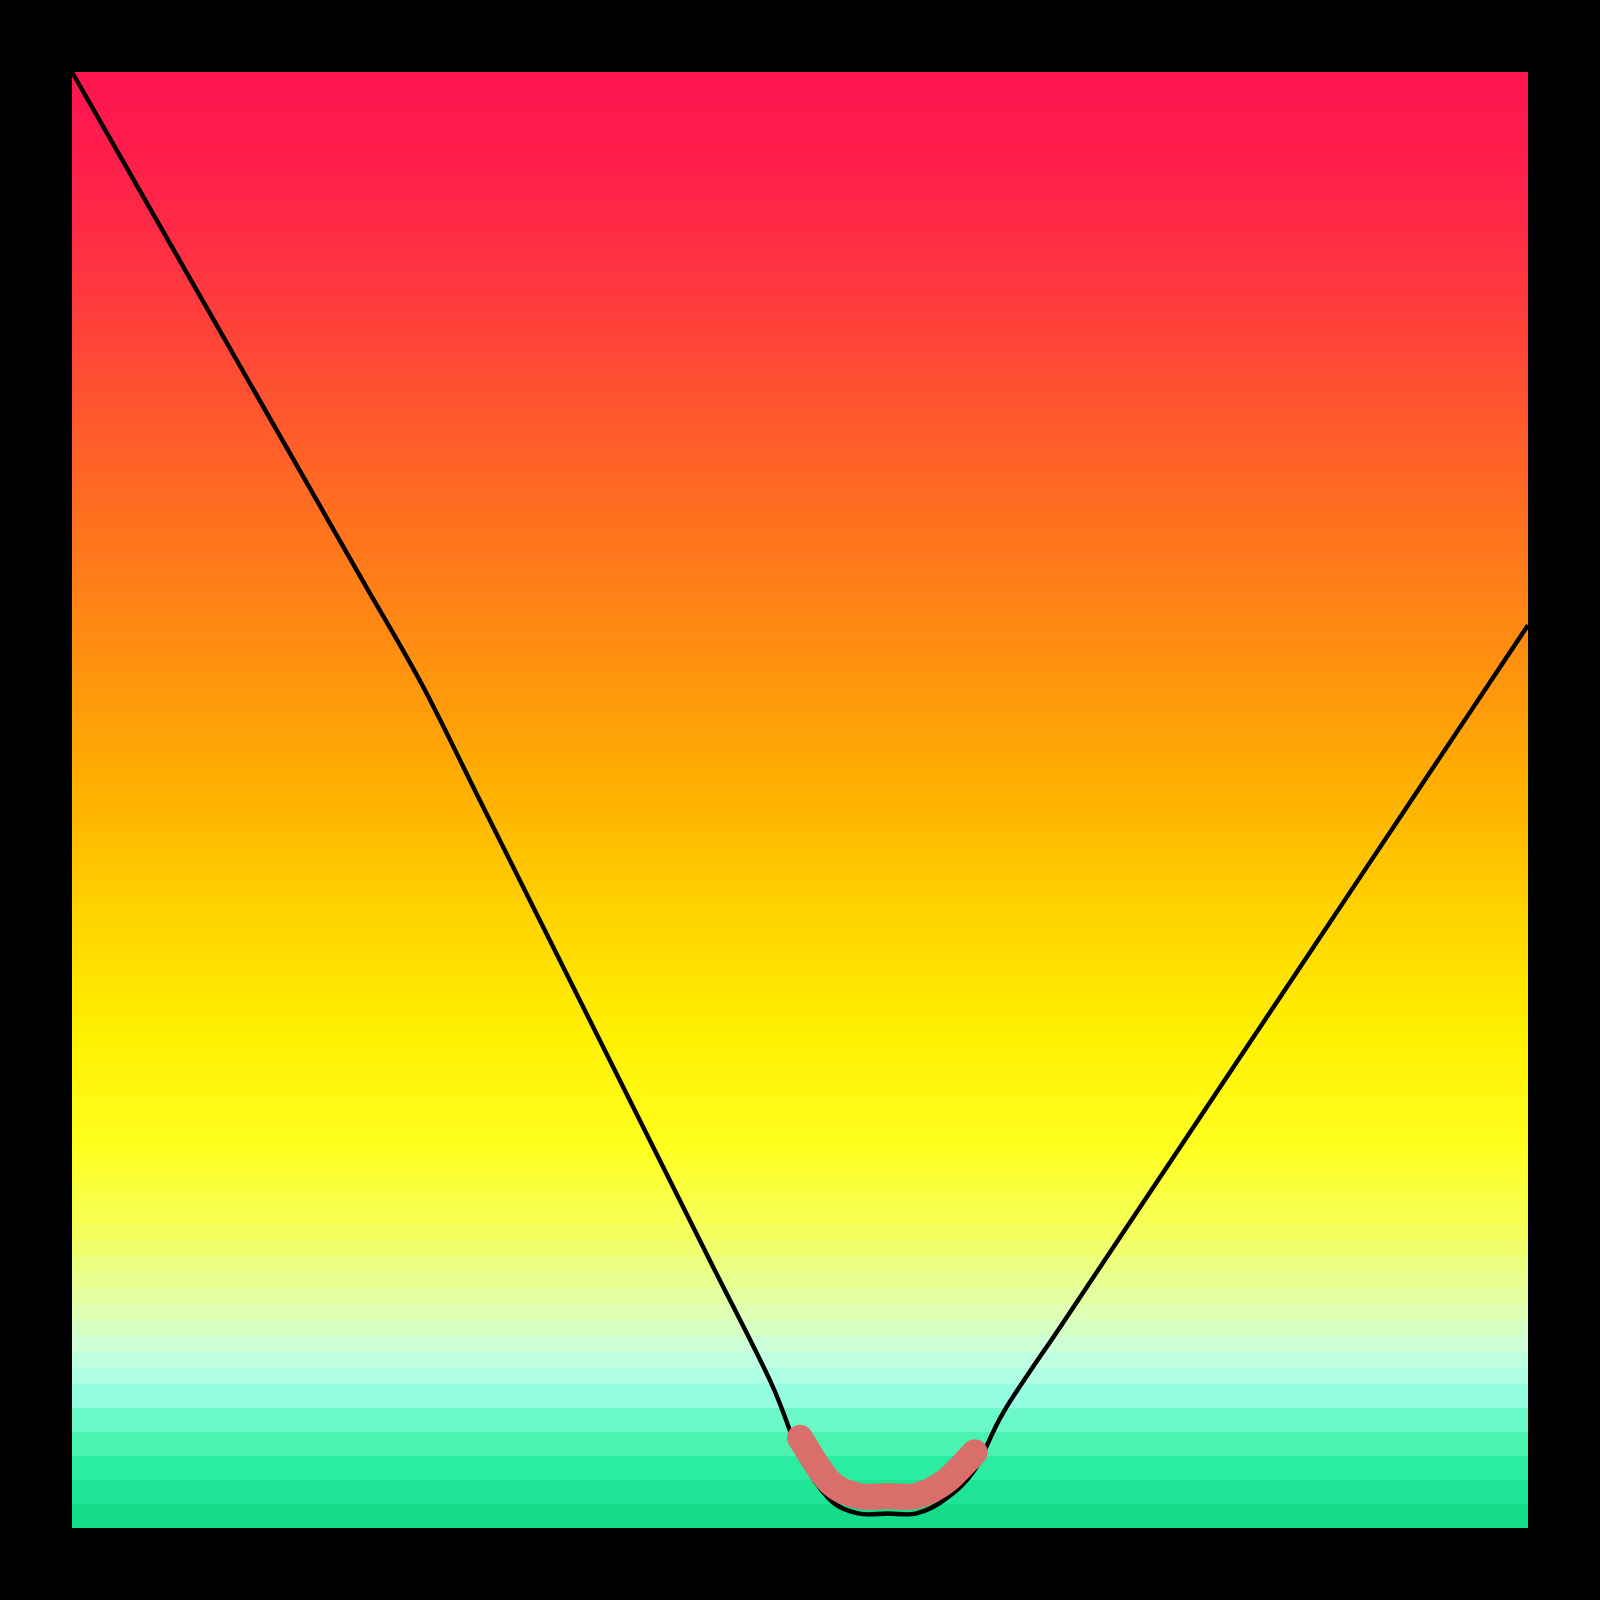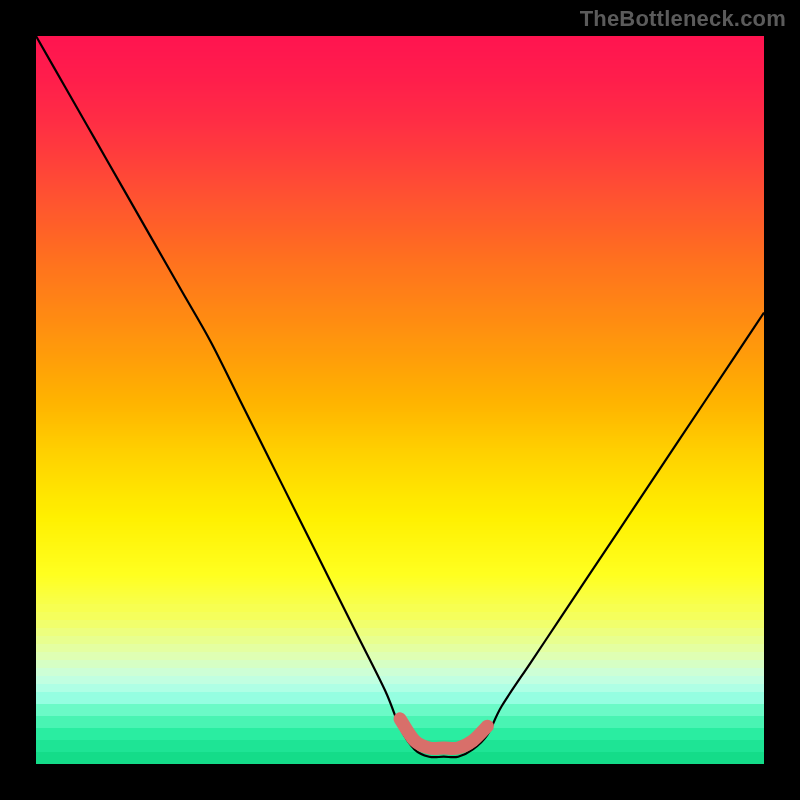--- a/index.html
+++ b/index.html
@@ -46,21 +46,20 @@
     left: 0; top: 0;
     width: 728px;
     height: 728px;
     overflow: visible;
   }
 </style>
 </head>
 <body>
 
 <div class="frame">
-  <div class="watermark">TheBottleneck.com</div>
 
   <div class="plot" id="plot">
       <div class="stripe" style="top: 0px; height: 2px; background: rgb(255, 20, 80);"></div>
       <div class="stripe" style="top: 2px; height: 2px; background: rgb(255, 21, 80);"></div>
       <div class="stripe" style="top: 4px; height: 2px; background: rgb(255, 21, 79);"></div>
       <div class="stripe" style="top: 6px; height: 2px; background: rgb(255, 22, 79);"></div>
       <div class="stripe" style="top: 8px; height: 2px; background: rgb(255, 22, 79);"></div>
       <div class="stripe" style="top: 10px; height: 2px; background: rgb(255, 23, 79);"></div>
       <div class="stripe" style="top: 12px; height: 2px; background: rgb(255, 23, 79);"></div>
       <div class="stripe" style="top: 14px; height: 2px; background: rgb(255, 23, 78);"></div>

